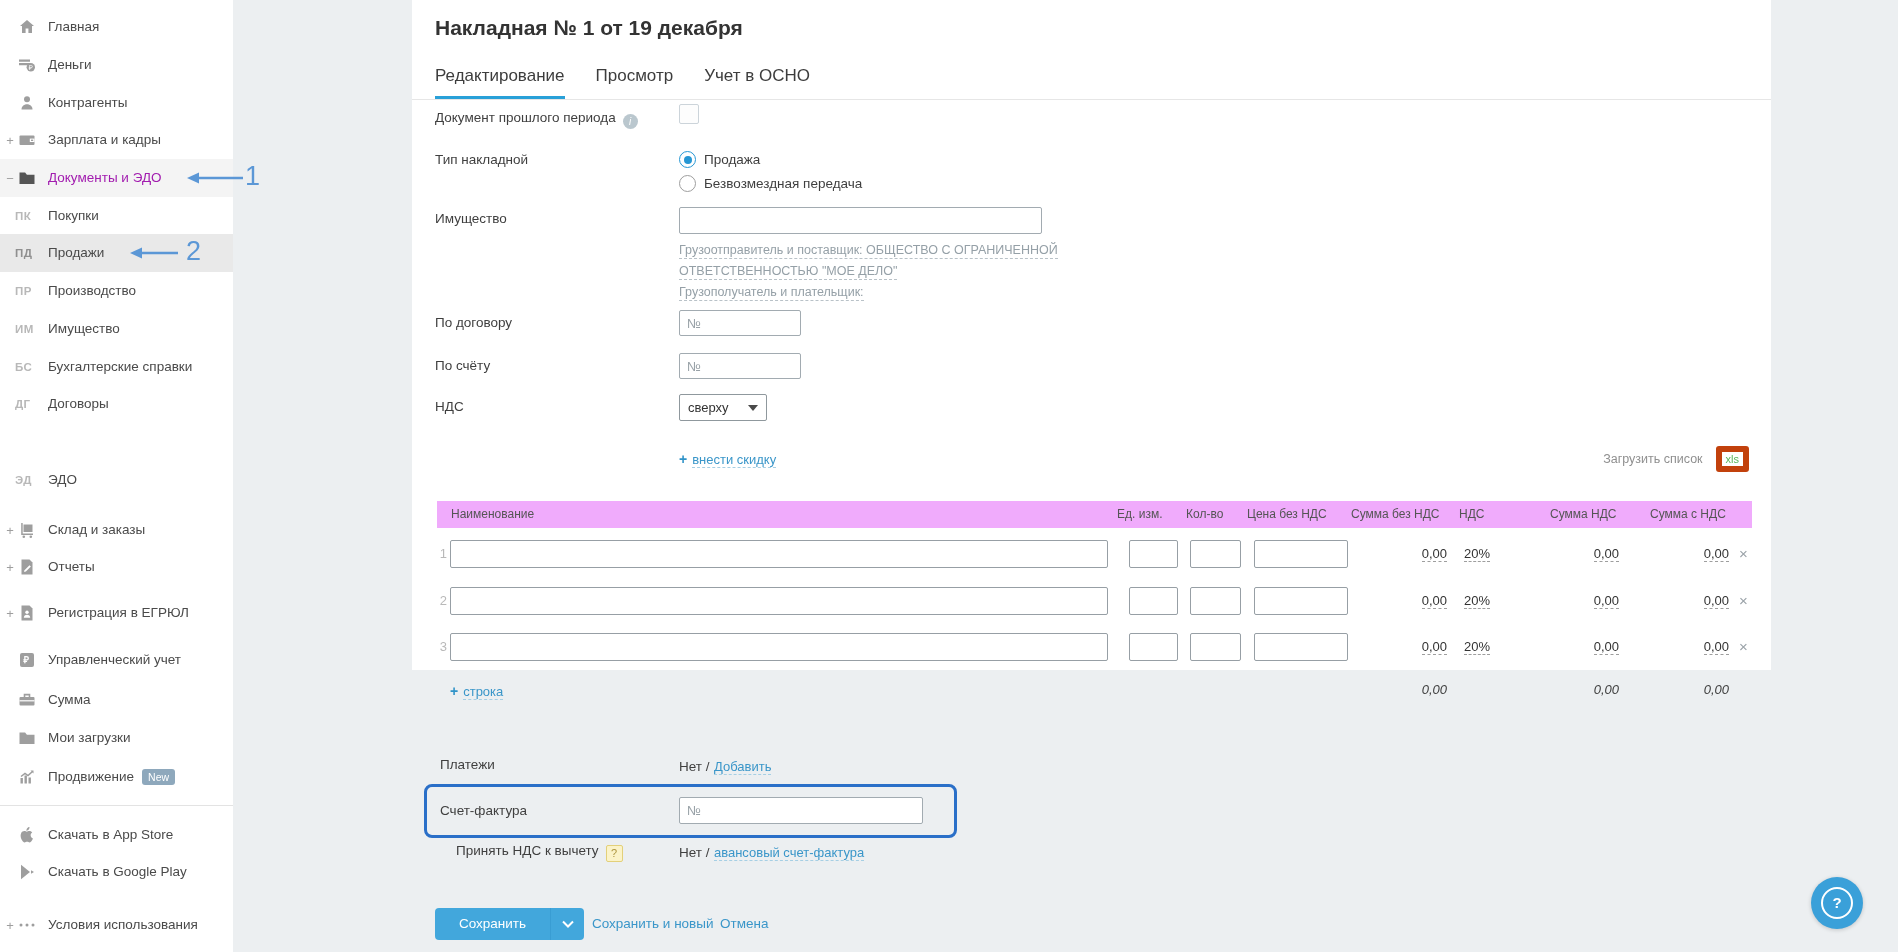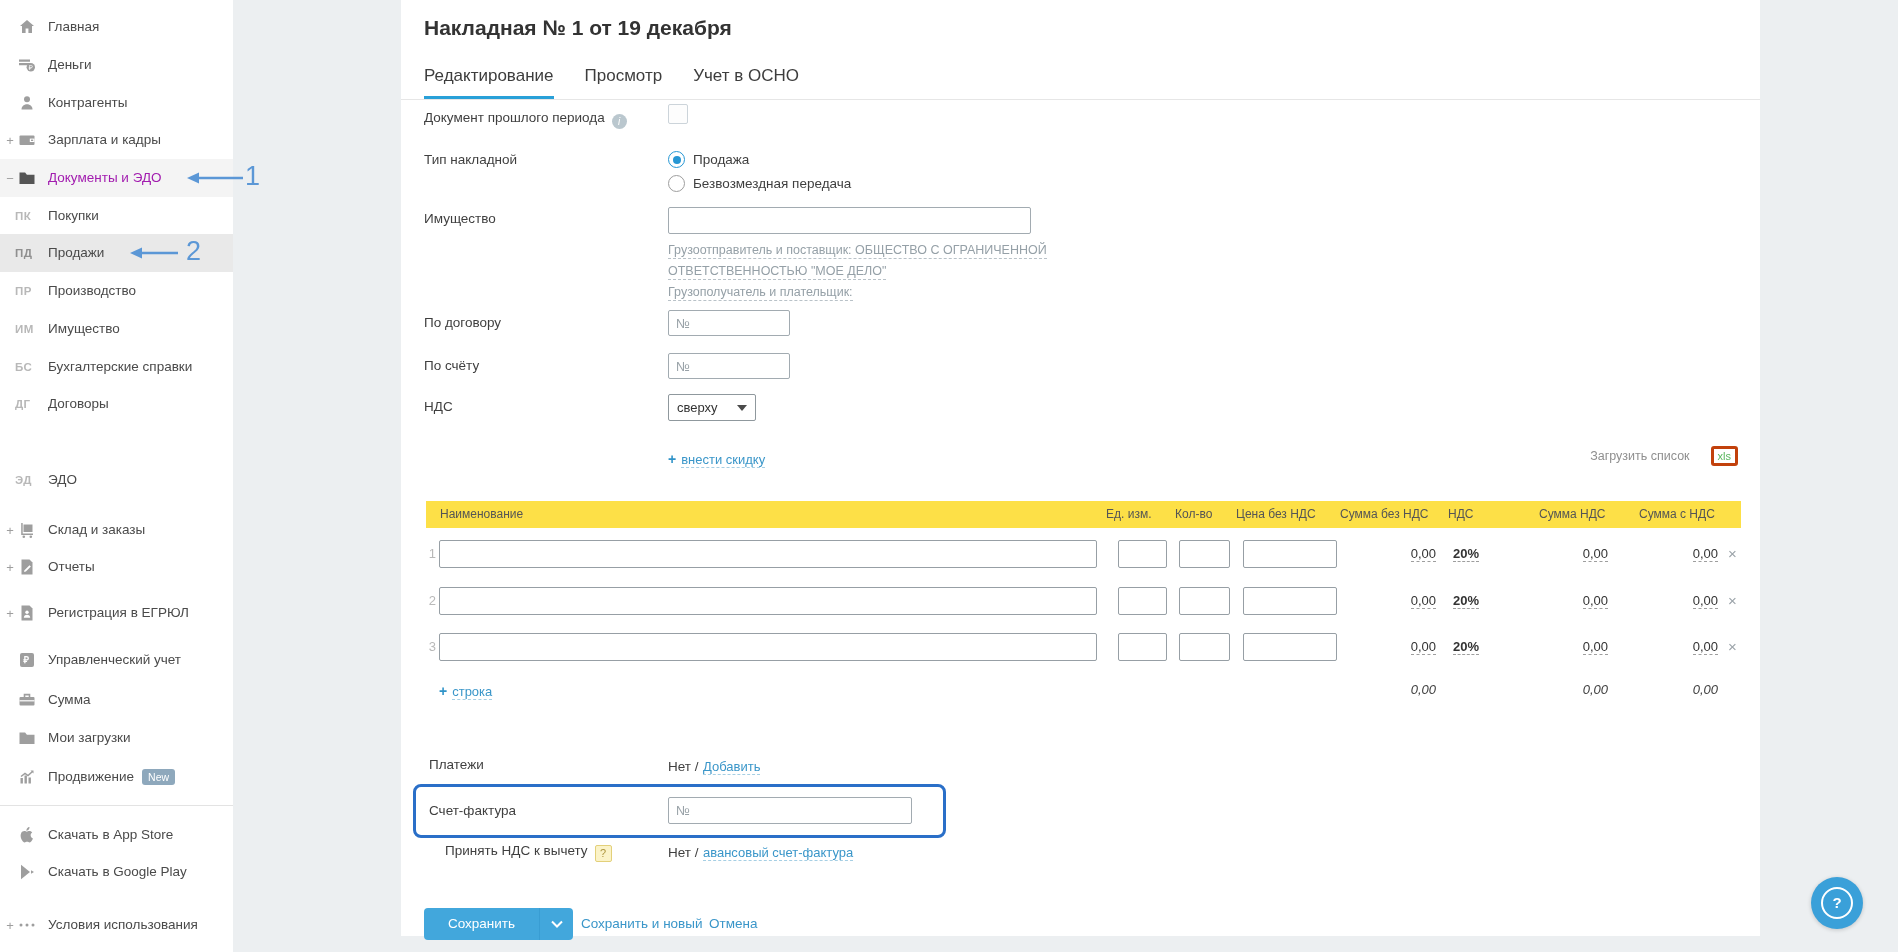--- a/index.html
+++ b/index.html
@@ -20,21 +20,21 @@
   .sb-ico.dark svg{fill:#555}
   .sb-abbr{width:24px;margin-left:15px;font-size:11.5px;font-weight:bold;color:#b8b8b8;letter-spacing:.4px;flex:none}
   .sb-abbr.on{color:#8f8f8f}
   .sb-label{margin-left:9px;font-size:13.5px;color:#4a4a4a;line-height:16px;max-width:150px}
   .sb-badge{margin-left:8px;background:#8ea8bc;color:#fff;font-size:10.5px;border-radius:3px;padding:2px 6px}
   .sb-divider{position:absolute;left:0;width:233px;height:1px;background:#e3e3e3}
   
   .annot-digit{position:absolute;color:#5b97d6;font-size:27px;font-weight:400;z-index:5}
   .annot-svg{position:absolute;z-index:5}
   
-  .panel{position:absolute;left:401px;top:0;width:1359px;height:936px;background:#fff}
+  .panel{position:absolute;left:412px;top:0;width:1359px;height:670px;background:#fff}
   .title{position:absolute;left:23px;top:16px;font-size:21px;font-weight:bold;color:#333}
   .tabs{position:absolute;left:23px;top:66px;display:flex;gap:31px}
   .tab{height:30px;font-size:17px;color:#3d3d3d;cursor:pointer}
   .tab.active{border-bottom:3px solid #29a0d8}
   .tabline{position:absolute;left:0;top:99px;width:1359px;height:1px;background:#e6e6e6}
   .lbl{position:absolute;font-size:13.5px;color:#3f3f3f;white-space:nowrap}
   .info{display:inline-block;width:15px;height:15px;border-radius:50%;background:#bac7ce;color:#fff;font-size:10px;font-style:italic;text-align:center;line-height:15px;margin-left:7px;vertical-align:-3px}
   .qb{display:inline-block;width:15px;height:15px;background:#fbf3c8;border:1px solid #e3d07a;border-radius:2px;color:#ad953e;font-size:11px;line-height:15px;text-align:center;margin-left:7px;vertical-align:-2px;cursor:pointer}
   .cb{position:absolute;width:18px;height:18px;border:1px solid #ccd4da;border-radius:2px;background:#fdfdfd;cursor:pointer}
   .radio-row{position:absolute;display:flex;align-items:center;cursor:pointer}
@@ -47,30 +47,30 @@
   .glink{color:#95a0a7;font-size:12.5px;border-bottom:1px dashed #b9c2c8;display:inline-block;line-height:15px;cursor:pointer}
   .buyer-links{position:absolute;left:267px;top:239px;line-height:20px}
   .buyer-links div{margin-bottom:1px}
   .selbox{position:absolute;border:1px solid #8f989d;border-radius:2px;background:#fff;display:flex;align-items:center;justify-content:space-between;padding:0 8px;box-sizing:border-box;cursor:pointer;font-size:13px;color:#333}
   .caret{width:0;height:0;border-left:5px solid transparent;border-right:5px solid transparent;border-top:6px solid #4a4a4a}
   .plus{color:#2f93c8;font-weight:bold;margin-right:5px;font-size:14px}
   .blink{color:#3a96c9;font-size:13px;border-bottom:1px dashed #a6cfe4;cursor:pointer}
   .plainlink{color:#3a96c9;font-size:13.5px;cursor:pointer;text-decoration:none}
   .upload{position:absolute;top:446px;right:22px;display:flex;align-items:center}
   .upload .utext{color:#8f8f8f;font-size:12.5px}
-  .xls{color:#58b65c;border:3px solid #c2410c;border-radius:3px;font-size:11px;padding:1px 4px;margin-left:21px;cursor:pointer}
-  .thead{position:absolute;left:25px;top:501px;width:1315px;height:27px;background:#fde047}
+  .xls{color:#58b65c;border:6px solid #c2410c;border-radius:3px;font-size:11px;padding:1px 4px;margin-left:13px;cursor:pointer}
+  .thead{position:absolute;left:25px;top:501px;width:1315px;height:27px;background:#f0abfc}
   .thead span{position:absolute;top:0;line-height:27px;font-size:12px;color:#555;white-space:nowrap}
   .trow{position:absolute;left:25px;width:1315px;height:28px}
   .trow .rnum{position:absolute;left:0;width:10px;text-align:right;line-height:28px;font-size:13px;color:#b9b9b9}
   .trow .tin{position:absolute;top:0;height:28px;border:1px solid #979fa5;border-radius:2px;background:#fff;box-sizing:border-box;padding:0 6px;font-size:13px;outline:none;font-family:"Liberation Sans",sans-serif}
   .cellv{position:absolute;top:0;line-height:28px;font-size:13px;color:#333;text-align:right}
   .cellv i,.cellv b{font-style:normal;font-weight:normal;border-bottom:1px dashed #9e9e9e;cursor:pointer}
   .vatcell{position:absolute;top:0;line-height:28px;font-size:13px;color:#333}
-  .vatcell b{font-weight:bold;border-bottom:1px dashed #9e9e9e;cursor:pointer}
+  .vatcell b{font-weight:normal;border-bottom:1px dashed #9e9e9e;cursor:pointer}
   .delx{position:absolute;top:0;line-height:28px;font-size:15px;color:#9aa2a8;cursor:pointer}
   .totals span{position:absolute;top:0;line-height:28px;font-size:13px;color:#3f3f3f;font-style:italic;text-align:right}
   .neetxt{font-size:13.5px;color:#3f3f3f}
   .callout{position:absolute;left:12px;top:784px;width:533px;height:54px;border:3px solid #2a6fc8;border-radius:8px;box-sizing:border-box;pointer-events:none}
   .savebtn{position:absolute;left:23px;top:908px;height:32px;display:flex;background:#42a7dc;border-radius:4px;color:#fff;cursor:pointer}
   .savebtn .main{padding:0 24px;line-height:32px;font-size:13.5px}
   .savebtn .arr{width:33px;border-left:1px solid #399dd3;display:flex;align-items:center;justify-content:center}
   .fab{position:absolute;left:1811px;top:877px;width:52px;height:52px;border-radius:50%;background:#3aa0d9;display:flex;align-items:center;justify-content:center;cursor:pointer;box-shadow:0 1px 4px rgba(0,0,0,.18);z-index:6}
   .fab .ring{width:28px;height:28px;border:2px solid #fff;border-radius:50%;color:#fff;font-size:15px;font-weight:bold;text-align:center;line-height:28px}
 </style>

